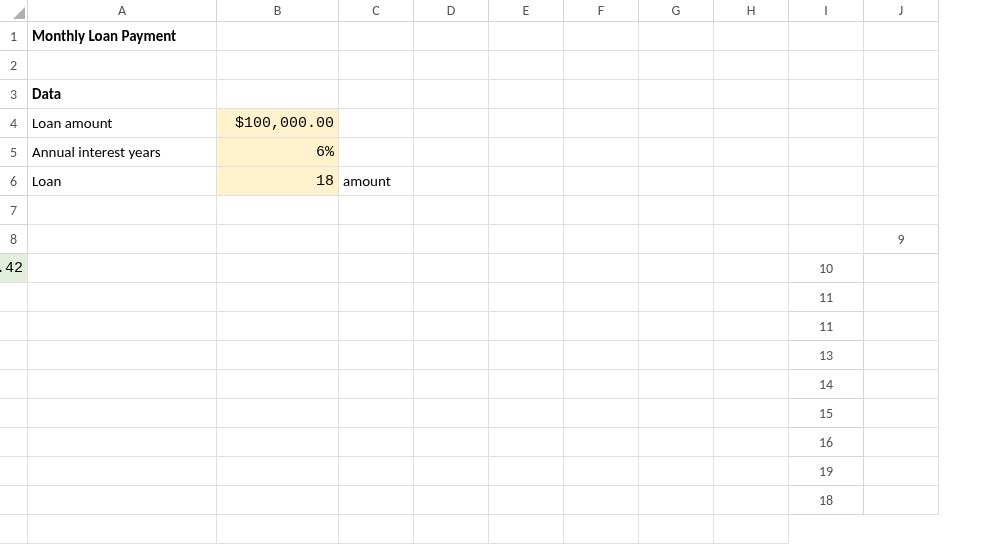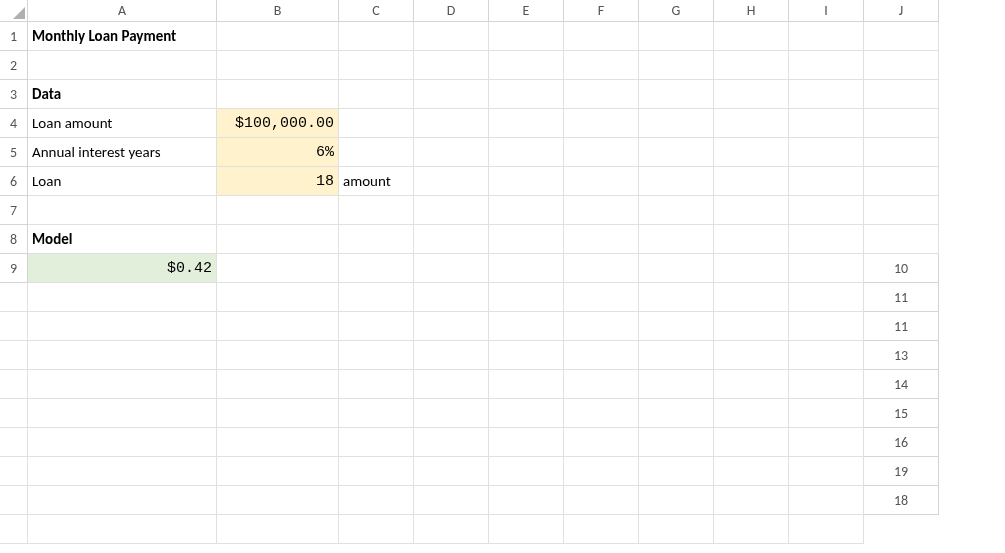--- a/index.html
+++ b/index.html
@@ -166,21 +166,20 @@
   <div class="cell"></div>
   <div class="cell"></div>
   <div class="cell"></div>
   <div class="cell"></div>
   <div class="cell"></div>
   <div class="cell"></div>
   <div class="cell"></div>
   <div class="cell"></div>
 
   <div class="row-header">8</div>
-  <div class="cell bold">Model</div>
   <div class="cell"></div>
   <div class="cell"></div>
   <div class="cell"></div>
   <div class="cell"></div>
   <div class="cell"></div>
   <div class="cell"></div>
   <div class="cell"></div>
   <div class="cell"></div>
   <div class="cell"></div>
 

